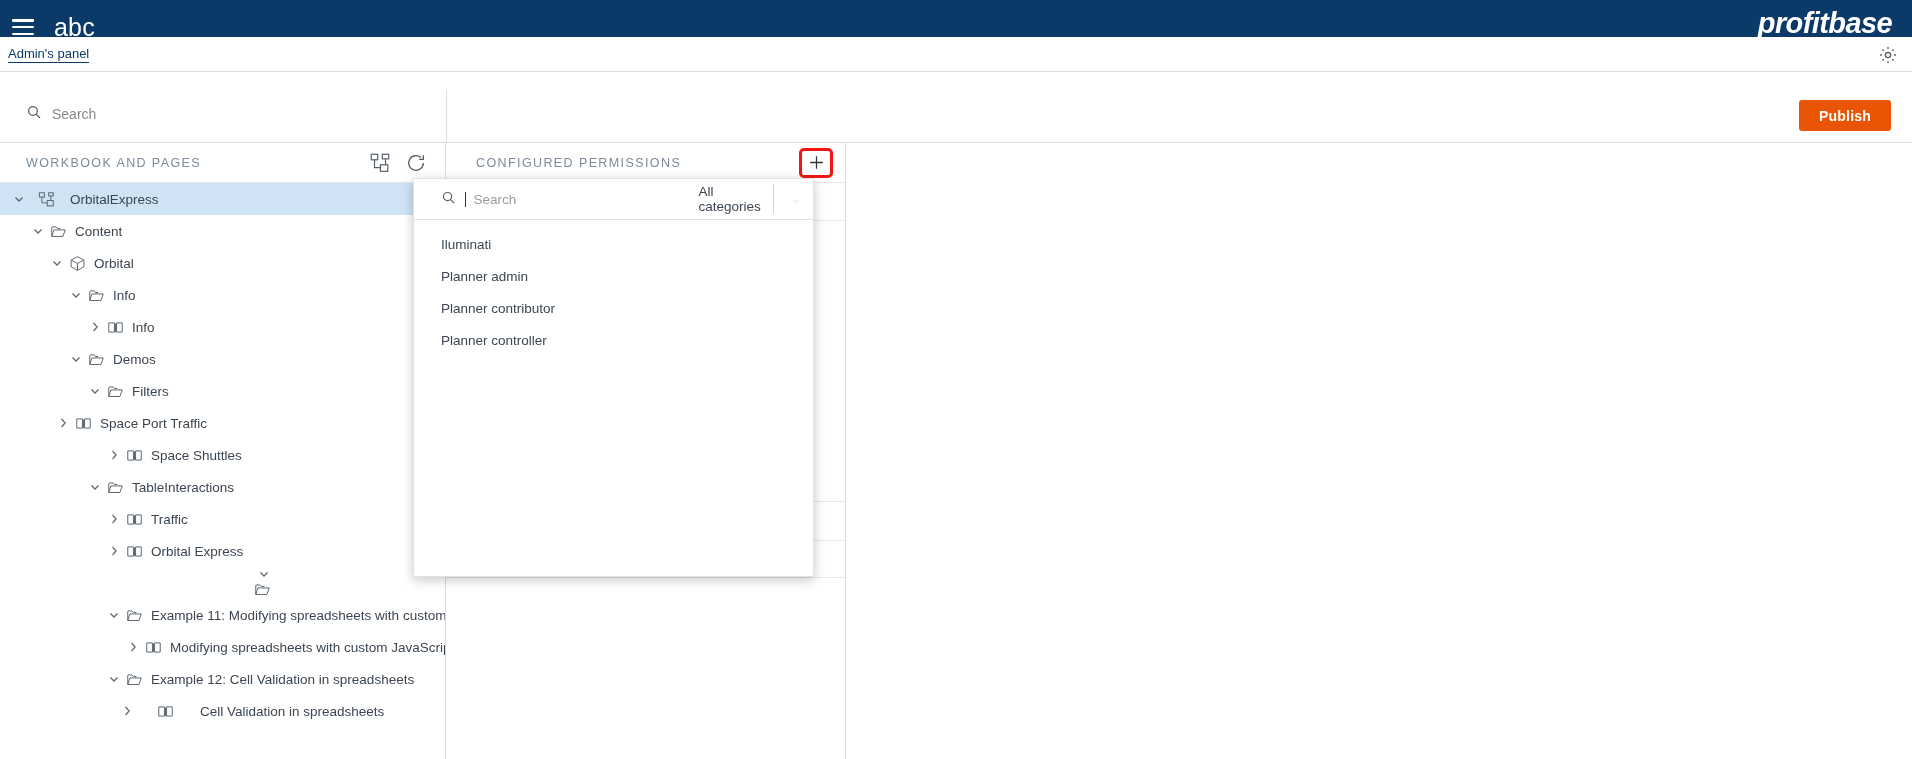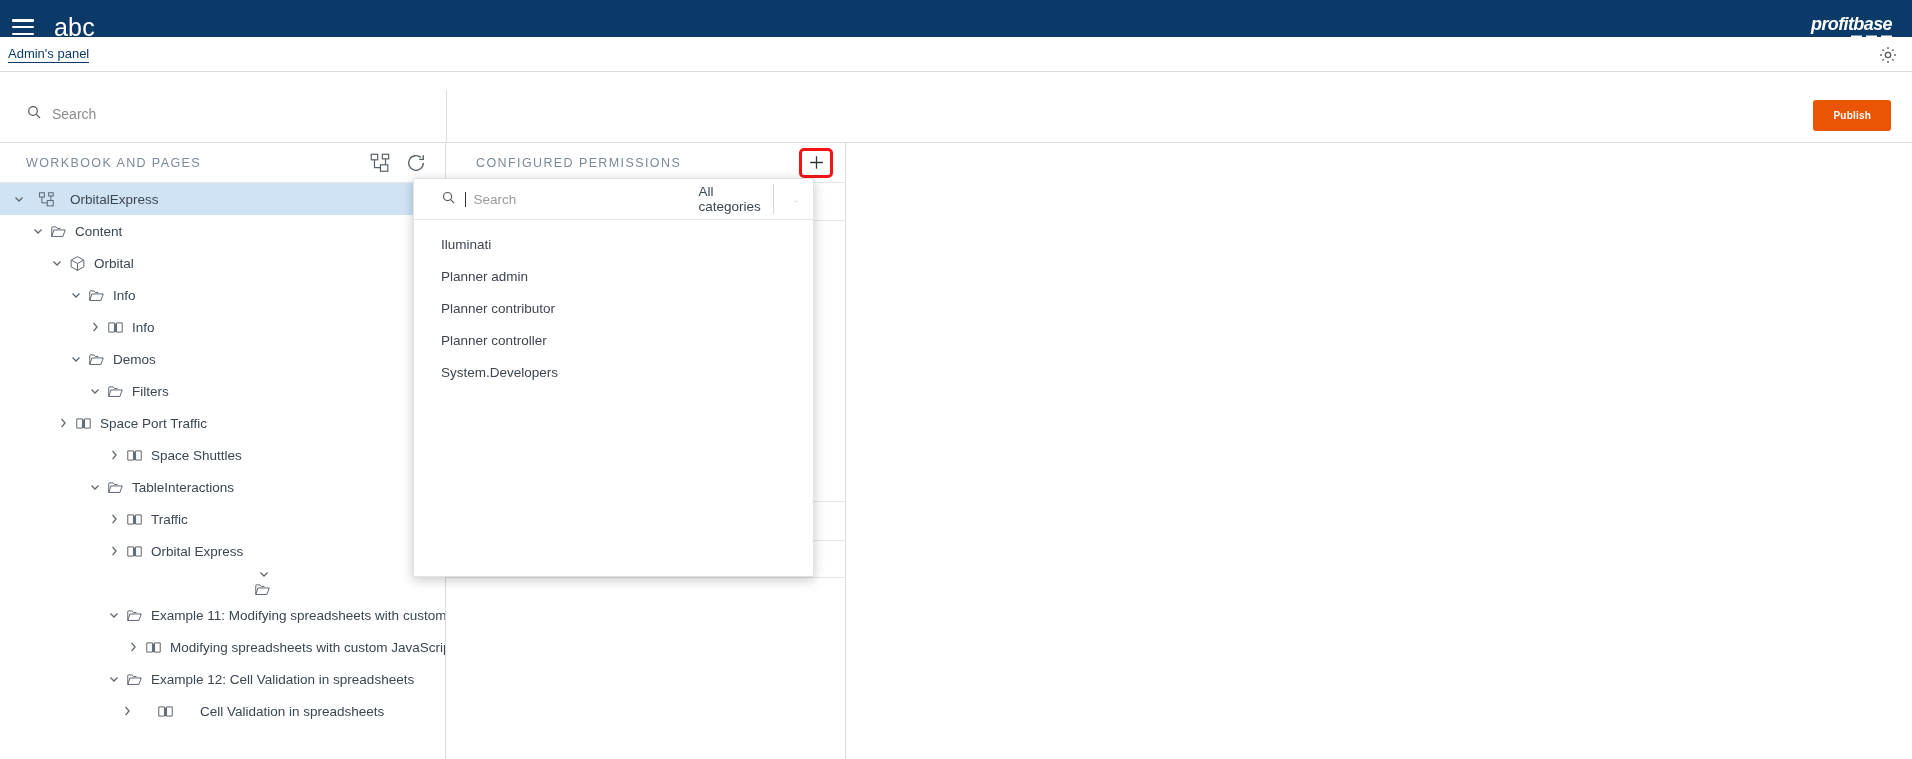--- a/index.html
+++ b/index.html
@@ -20,21 +20,21 @@
     width: 22px; height: 16px; margin-left: 12px; margin-right: 20px;
     display: flex; flex-direction: column; justify-content: space-between;
     cursor: pointer;
   }
   .hamburger i { display: block; height: 2.5px; background: #ffffff; border-radius: 1px; }
   .app-title {
     color: #ffffff; font-size: 25px; font-weight: 400; letter-spacing: .2px;
   }
   .brand {
     position: absolute; right: 20px; top: 50%; transform: translateY(-50%);
-    color: #ffffff; font-size: 18px; font-style: italic; font-weight: 700;
+    color: #ffffff; font-size: 29px; font-style: italic; font-weight: 700;
     letter-spacing: -.6px; line-height: 1;
   }
   .brand-dashes { display: flex; gap: 4px; justify-content: flex-end; margin-top: 3px; }
   .brand-dashes i { display: block; width: 11px; height: 4px; background: #ffffff; }
 
   
   .crumbbar {
     position: absolute; left: 0; top: 37px; width: 1912px; height: 35px;
     background: #ffffff; border-bottom: 1px solid #dcdcdc;
   }
@@ -61,21 +61,21 @@
     cursor: text;
   }
   .search-input {
     border: none; outline: none; font-size: 14px; color: #444;
     font-family: "Liberation Sans", sans-serif; width: 320px; background: transparent;
   }
   .search-input::placeholder { color: #8b8b8b; }
   .publish-btn {
     position: absolute; right: 21px; top: 10px;
     background: #ea5505; color: #fff; border: none; border-radius: 3px;
-    padding: 0 20px; height: 31px; font-size: 10px; font-weight: 700;
+    padding: 0 20px; height: 31px; font-size: 14px; font-weight: 700;
     font-family: "Liberation Sans", sans-serif; cursor: pointer; letter-spacing: .2px;
   }
 
   
   .sidebar {
     position: absolute; left: 0; top: 143px; width: 446px; bottom: 0;
     border-right: 1px solid #dcdcdc; background: #fff; overflow: hidden;
   }
   .sb-header {
     height: 40px; display: flex; align-items: center;
@@ -423,15 +423,14 @@
       <svg viewBox="0 0 24 24" fill="none" stroke="currentColor" stroke-width="1.7">
           <path d="M5 9l7 7 7-7"></path>
         </svg>
     </span>
   </div>
   <div class="dd-list" id="dd-list">
       <div class="dd-item">Iluminati</div>
       <div class="dd-item">Planner admin</div>
       <div class="dd-item">Planner contributor</div>
       <div class="dd-item">Planner controller</div>
-      <div class="dd-item">System.Developers</div>
     </div>
 </div>
 
 </body></html>

